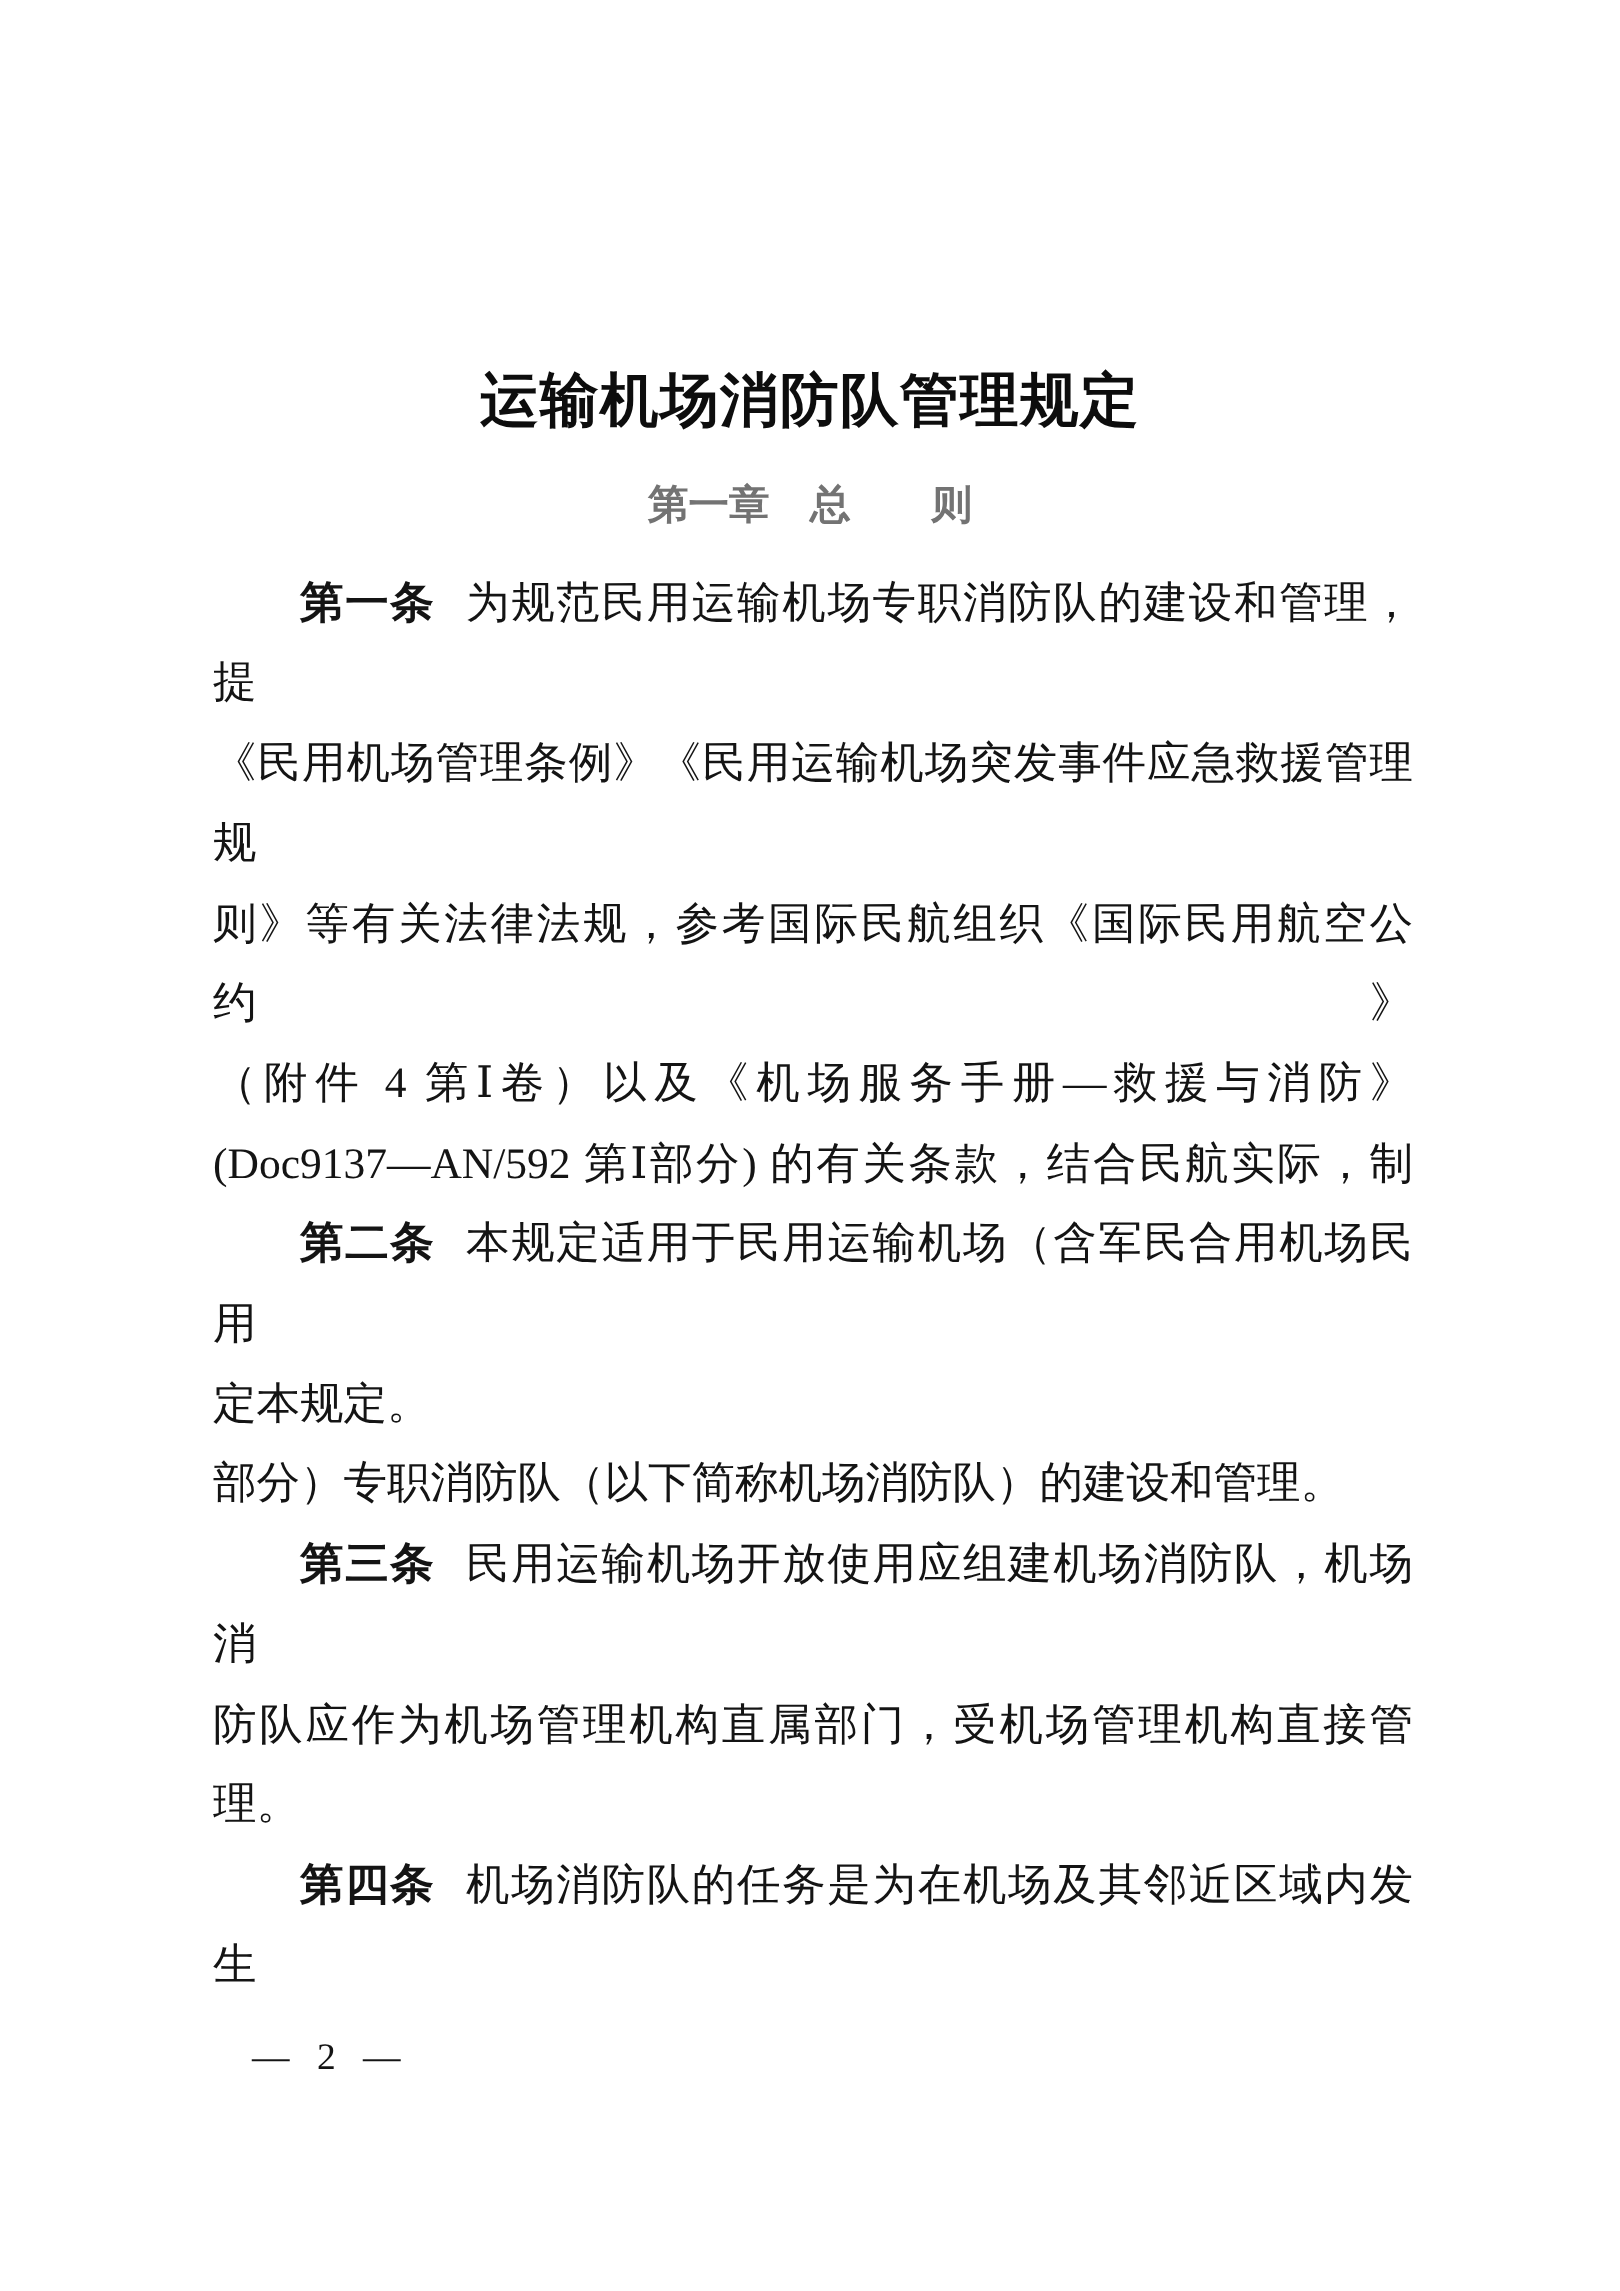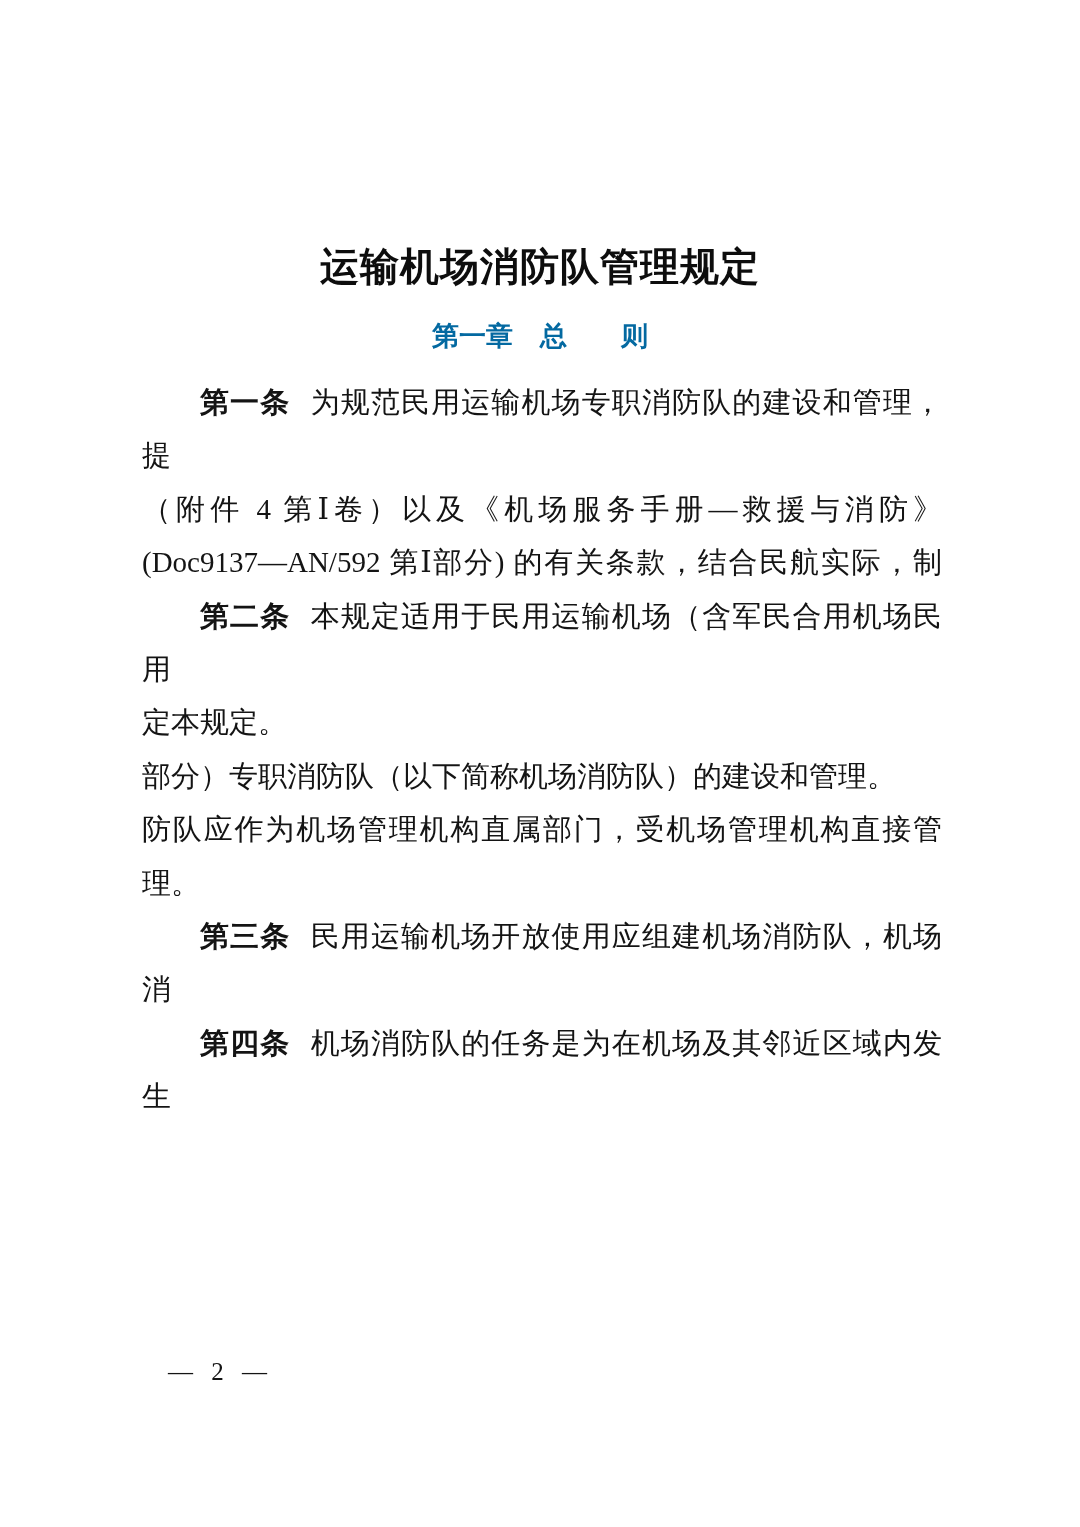--- a/index.html
+++ b/index.html
@@ -30,21 +30,21 @@
   }
   .chapter-heading {
     position: absolute;
     top: 318px;
     left: 0;
     width: 1080px;
     text-align: center;
     font-family: "Liberation Sans", "DejaVu Sans", sans-serif;
     font-weight: 700;
     font-size: 27px;
-    color: #0369a1;
+    color: #737373;
   }
   .bodytext {
     position: absolute;
     top: 376px;
     left: 142px;
     width: 800px;
     font-family: "Liberation Serif", "DejaVu Serif", serif;
     font-size: 29px;
     line-height: 53.4px;
     color: #141414;
@@ -84,35 +84,37 @@
   <div class="doc-title">运输机场消防队管理规定</div>
 
   <div class="chapter-heading">第一章　总　　则</div>
 
   <div class="bodytext">
 
     <div class="ln ind"><span class="lead">第一条</span><span>为规范民用运输机场专职消防队的建设和管理，提</span></div>
 
 
 
+    <div class="ln">《民用机场管理条例》《民用运输机场突发事件应急救援管理规</div>
 
+    <div class="ln">则》等有关法律法规，参考国际民航组织《国际民用航空公约》</div>
 
     <div class="ln">（附件 4 第Ⅰ卷）以及《机场服务手册—救援与消防》</div>
 
     <div class="ln">(Doc9137—AN/592 第Ⅰ部分) 的有关条款，结合民航实际，制</div>
 
     <div class="ln ind"><span class="lead">第二条</span><span>本规定适用于民用运输机场（含军民合用机场民用</span></div>
 
     <div class="ln end">定本规定。</div>
 
     <div class="ln end">部分）专职消防队（以下简称机场消防队）的建设和管理。</div>
 
+    <div class="ln ind"><span class="lead">第三条</span><span>民用运输机场开放使用应组建机场消防队，机场消</span></div>
+
     <div class="ln end">防队应作为机场管理机构直属部门，受机场管理机构直接管理。</div>
-
-    <div class="ln ind"><span class="lead">第三条</span><span>民用运输机场开放使用应组建机场消防队，机场消</span></div>
 
     <div class="ln ind"><span class="lead">第四条</span><span>机场消防队的任务是为在机场及其邻近区域内发生</span></div>
 
   </div>
 
   <div class="page-number">— 2 —</div>
 
 </div>
 
 </body></html>

